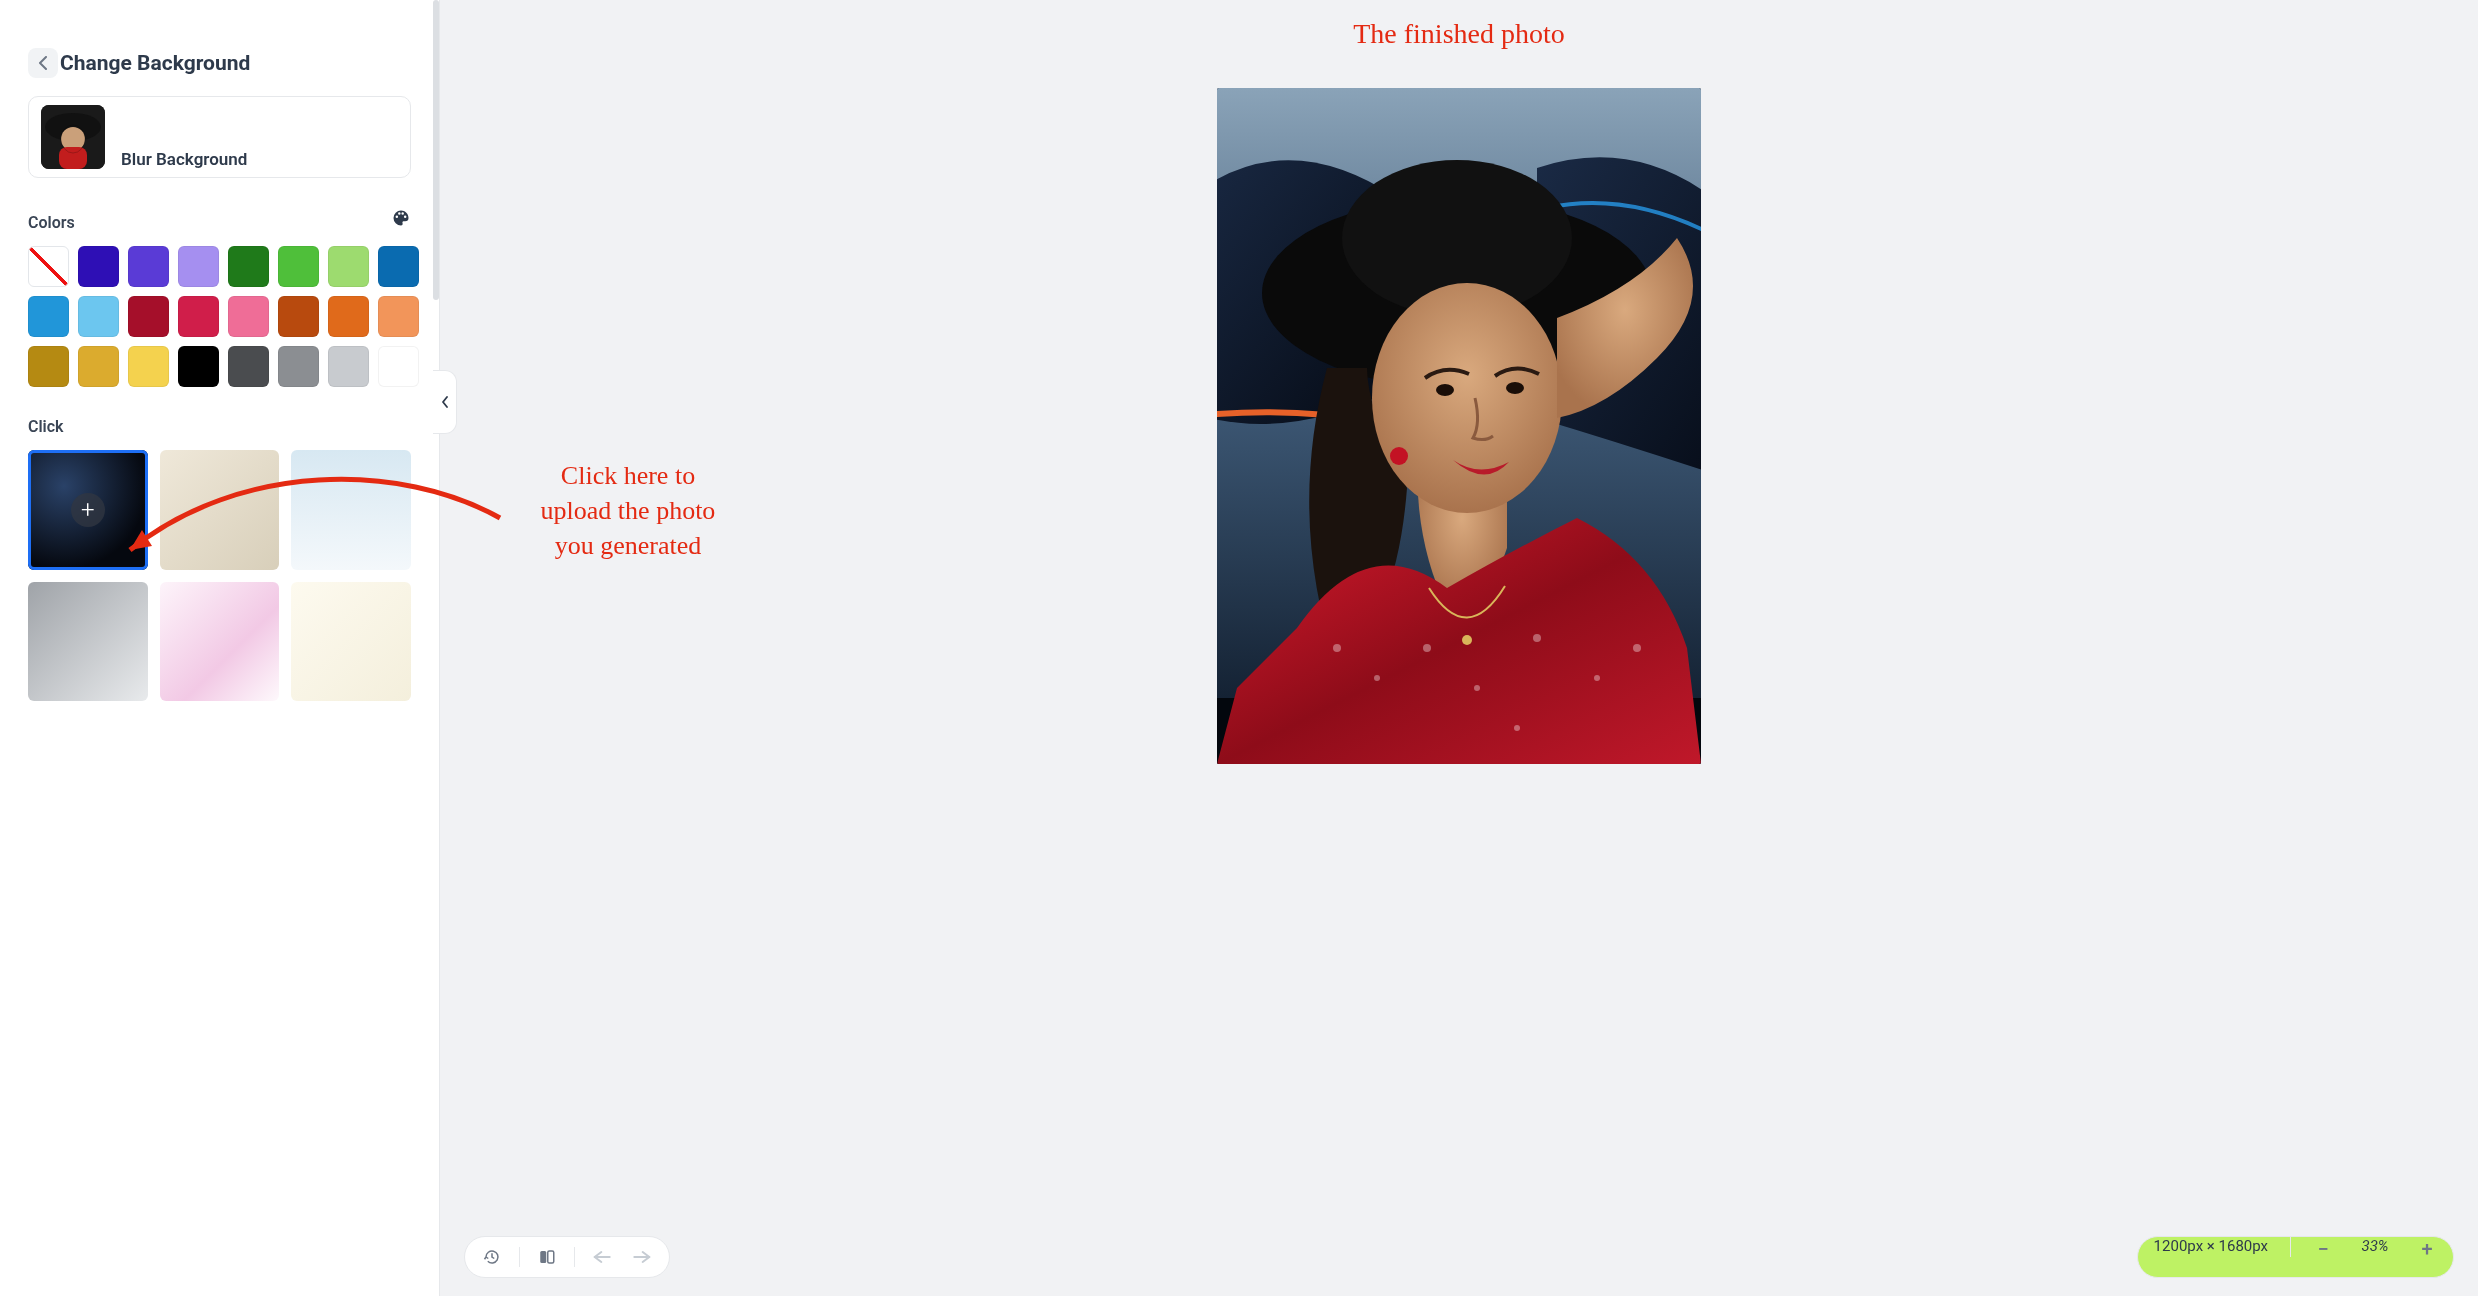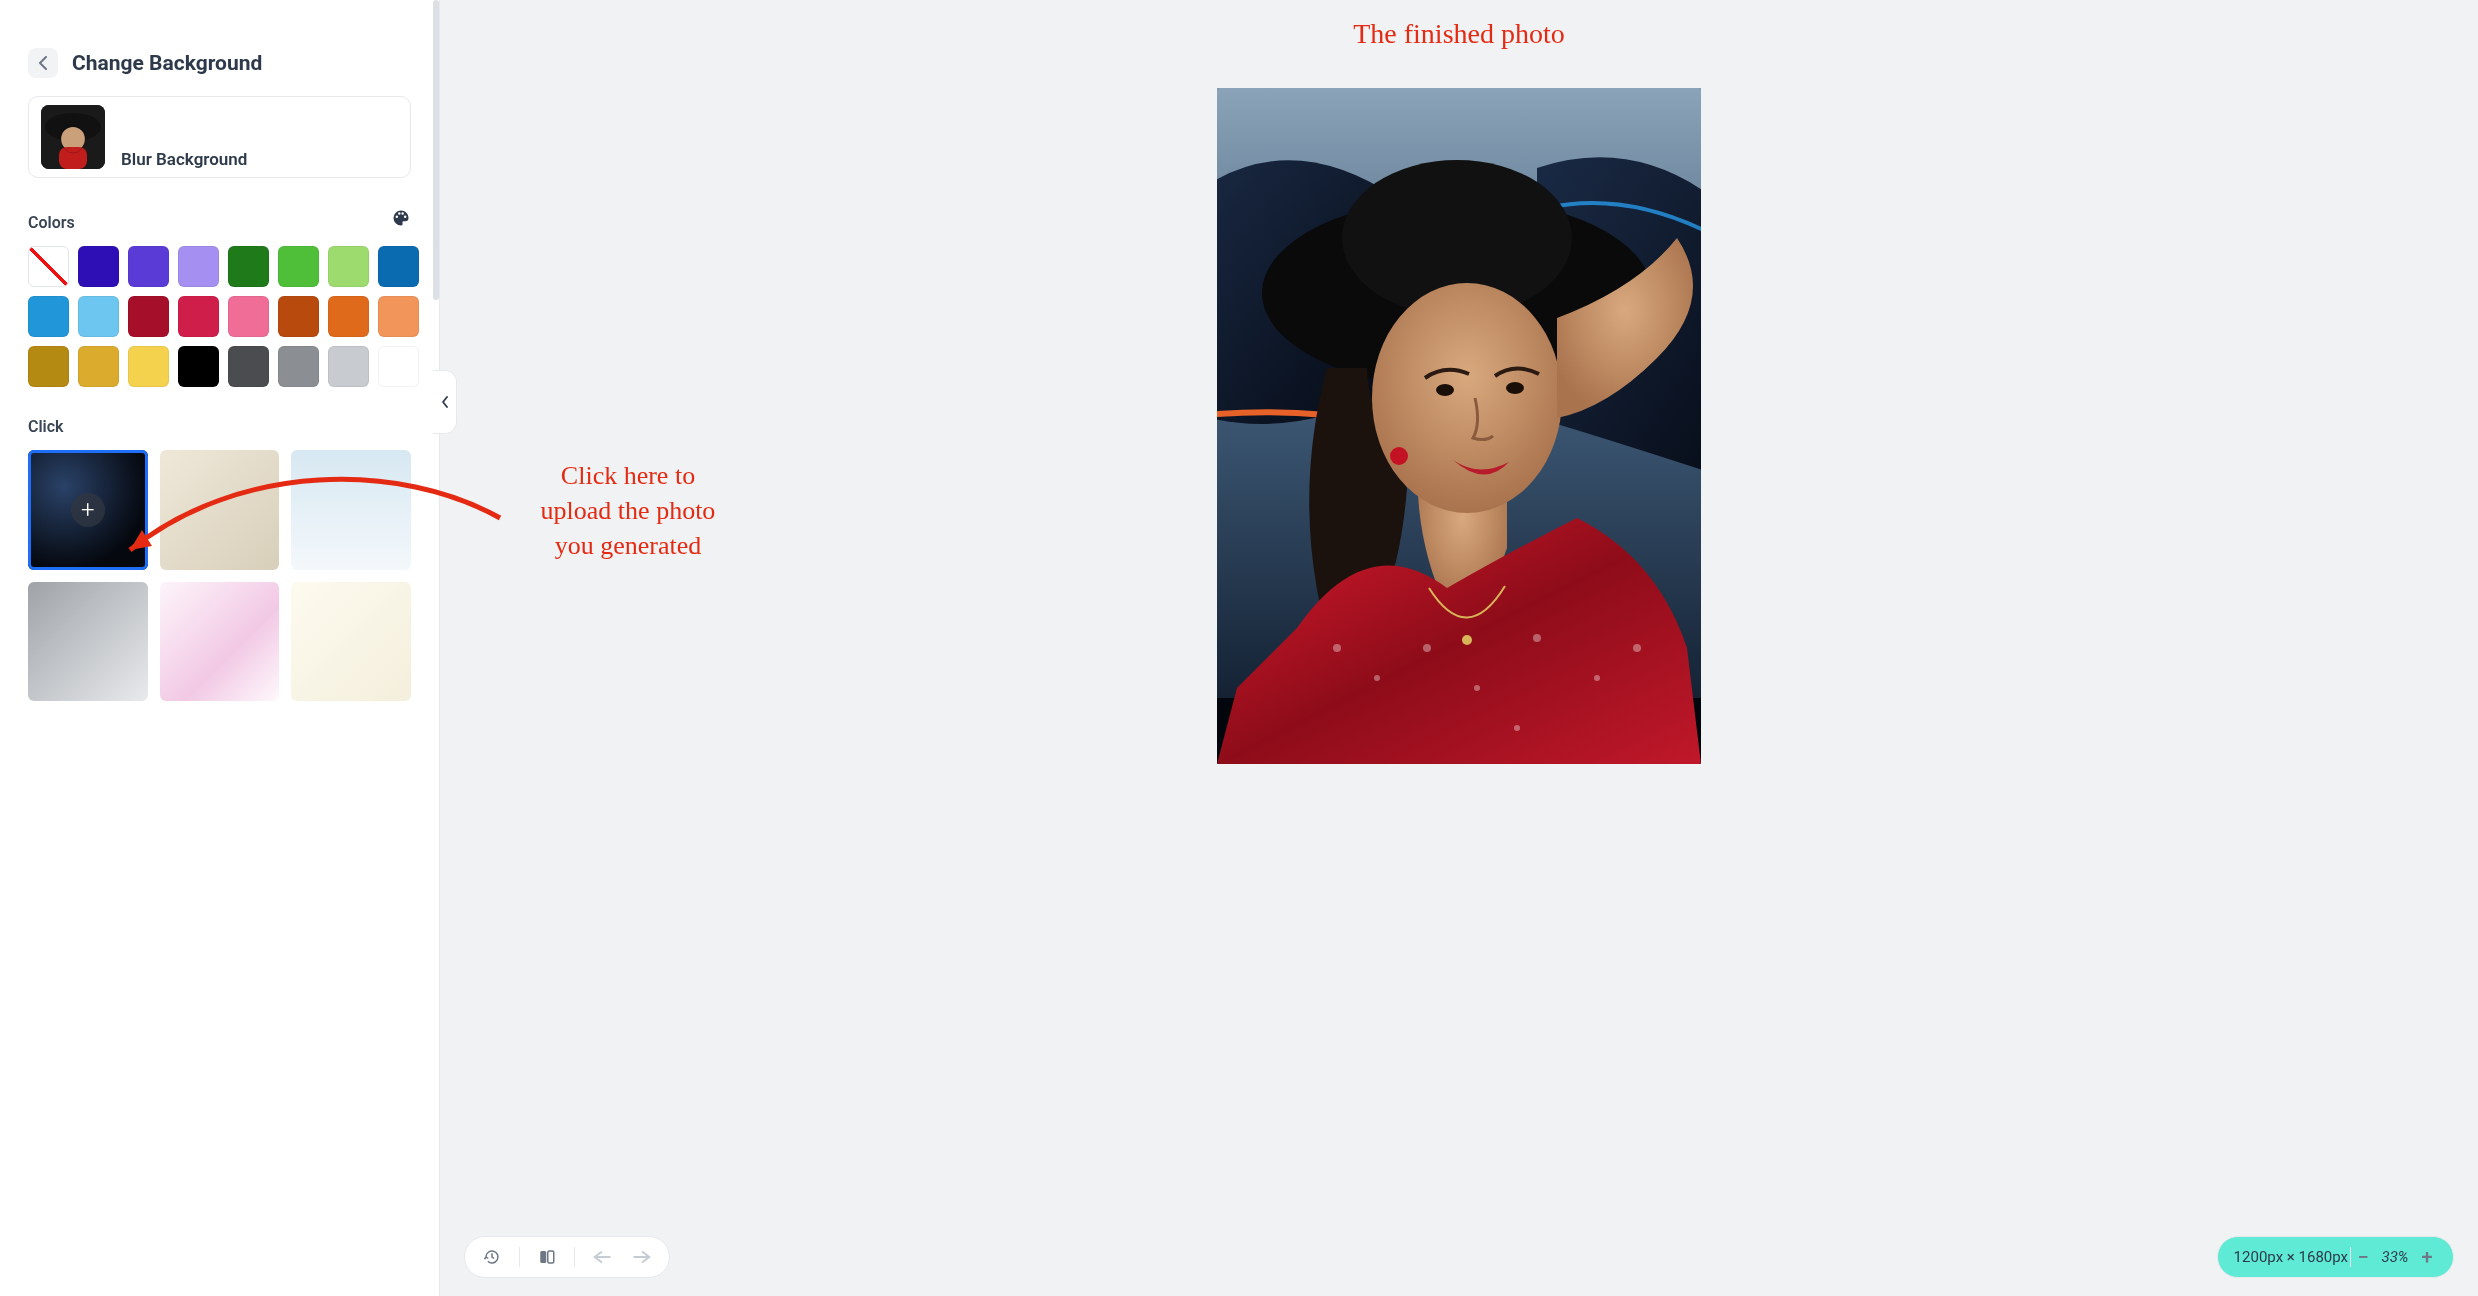--- a/index.html
+++ b/index.html
@@ -36,21 +36,21 @@
   .panel-title { font-size: 22px; font-weight: 700; color: #2e3a4b; }
   .help-badge {
     width: 22px; height: 22px; border-radius: 50%;
     background: #dfe3e8; color: #8a94a2;
     display: inline-flex; align-items: center; justify-content: center;
     font-size: 14px; font-weight: 700;
   }
   .close-x { font-size: 26px; color: #2e3a4b; cursor: pointer; line-height: 1; padding: 4px 6px;}
 
   .section { margin-top: 26px; }
-  .section-header { display: flex; align-items: center; gap: 14px; margin-bottom: 18px; }
+  .section-header { display: flex; align-items: center; gap: 2px; margin-bottom: 18px; }
   .back-chip {
     width: 30px; height: 30px; border-radius: 8px;
     background: #f1f3f5; display: flex; align-items: center; justify-content: center;
     cursor: pointer;
   }
   .back-chip svg { width: 10px; height: 14px; }
   .section-title { font-size: 21px; font-weight: 700; color: #2e3a4b; }
 
   .blur-card {
     display: flex; align-items: flex-end; gap: 16px;
@@ -148,23 +148,23 @@
   }
   .bottom-toolbar .sep { width: 1px; height: 20px; background: #e6e8eb; }
   .tb-btn { color: #6e7785; display: flex; align-items: center; cursor: pointer; }
   .tb-btn.disabled { color: #c6ccd3; cursor: default; }
   .tb-btn svg { width: 18px; height: 18px; }
   .tb-btn.arrow svg { width: 20px; height: 16px; }
 
   
   .zoom-control {
     position: absolute; right: 24px; bottom: 18px;
-    background: #5eead4; border: 1px solid #e6e8eb; border-radius: 999px;
+    background: #bef264; border: 1px solid #e6e8eb; border-radius: 999px;
     height: 42px; padding: 0 16px;
-    display: flex; align-items: center; gap: 2px;
+    display: flex; align-items: flex-start; gap: 22px;
     font-size: 15px; color: #2e3a4b;
   }
   .zoom-control .sep { width: 1px; height: 20px; background: #e6e8eb; }
   .zoom-btn { width: 20px; text-align: center; font-size: 20px; color: #6e7785; cursor: pointer; font-weight: 500;}
   .zoom-value { min-width: 40px; text-align: center; font-style: italic; }
 </style>
 </head>
 <body>
 
 <aside class="sidebar">

